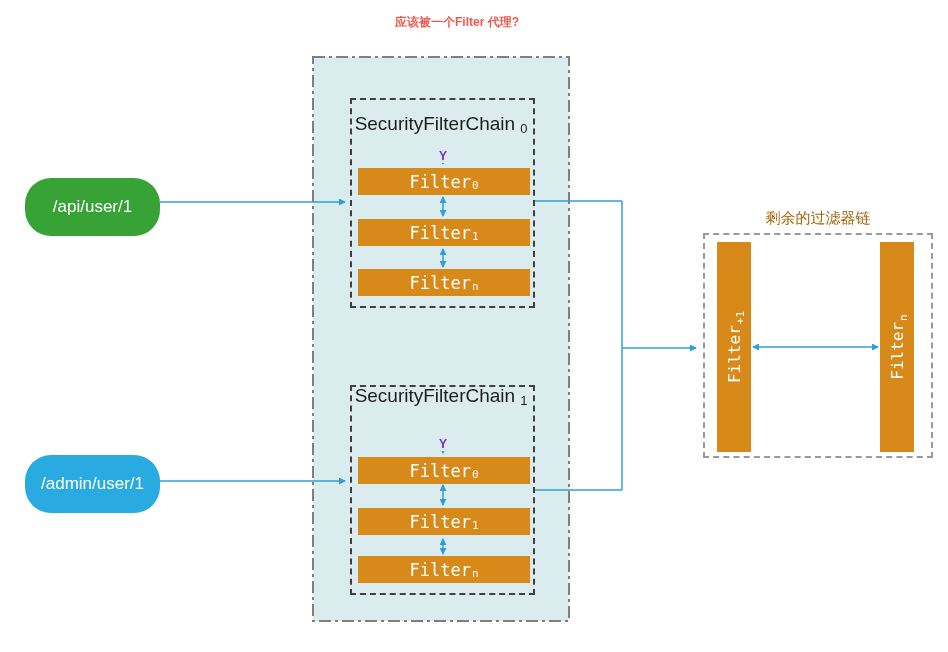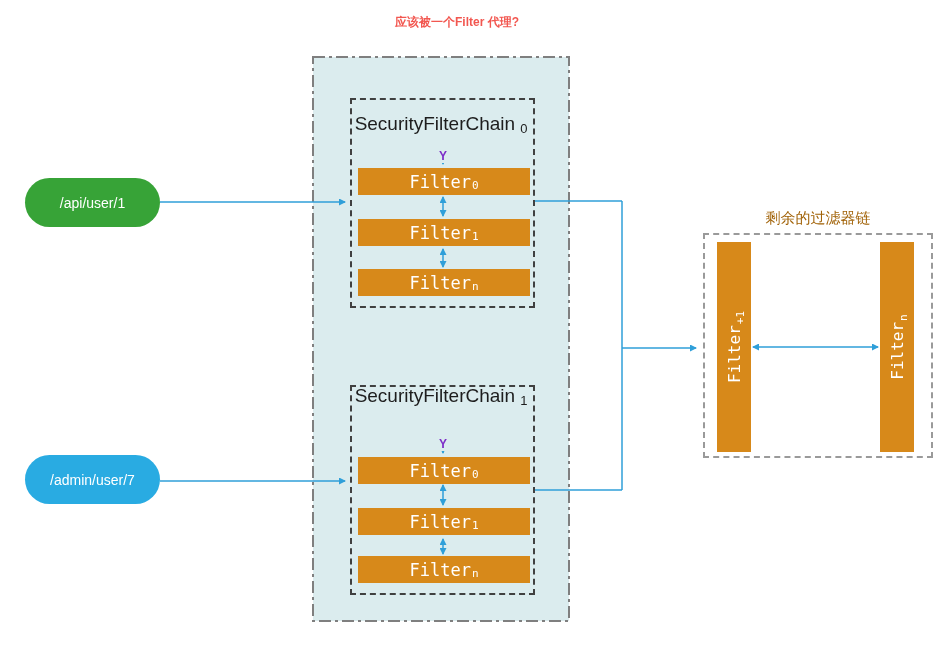--- a/index.html
+++ b/index.html
@@ -33,23 +33,23 @@
   .y0{top:149px;}
   .y1{top:437px;}
 
   .filter-box{position:absolute;left:358px;width:172px;height:27px;background:#D7891A;
               display:flex;align-items:center;justify-content:center;
               color:#ffffff;font-family:"DejaVu Sans Mono",monospace;font-size:17px;z-index:2;}
   .filter-box .sub,.bar-label .sub{font-size:11px;position:relative;top:4px;margin-left:1px;}
   .f00{top:168px;} .f01{top:219px;} .f02{top:269px;}
   .f10{top:457px;} .f11{top:508px;} .f12{top:556px;}
 
-  .pill{position:absolute;left:25px;width:135px;height:49px;border-radius:26px;
+  .pill{position:absolute;left:25px;width:135px;height:58px;border-radius:26px;
         display:flex;align-items:center;justify-content:center;
-        color:#ffffff;font-size:14px;z-index:2;}
+        color:#ffffff;font-size:17px;z-index:2;}
   .pill-green{top:178px;background:#37A337;}
   .pill-blue{top:455px;background:#29ABE2;}
 
   .right-title{position:absolute;left:703px;top:209px;width:230px;text-align:center;
                font-size:15px;font-weight:normal;color:#a16207;z-index:2;}
   .right-box{position:absolute;left:703px;top:233px;width:230px;height:225px;box-sizing:border-box;
              border:2px dashed #9a9a9a;background:transparent;z-index:1;}
   .bar{position:absolute;top:242px;width:34px;height:210px;background:#D7891A;z-index:2;}
   .bar1{left:717px;}
   .bar2{left:880px;}
@@ -90,21 +90,21 @@
       <path d="M443 539 V554" marker-start="url(#arr)" marker-end="url(#arr)"></path>
     </g>
   </svg>
 
   <div class="main-title">应该被一个Filter 代理?</div>
 
   <div class="pill pill-green">
     <span>/api/user/1</span>
   </div>
   <div class="pill pill-blue">
-    <span>/admin/user/7</span>
+    <span>/admin/user/1</span>
   </div>
 
   <div class="chain-title t0">
     <span>SecurityFilterChain</span><span class="tsub">0</span>
   </div>
   <div class="inner-box b0"></div>
   <div class="y-label y0">Y</div>
   <div class="filter-box f00">
     <span>Filter</span>
       <span class="sub">0</span>

